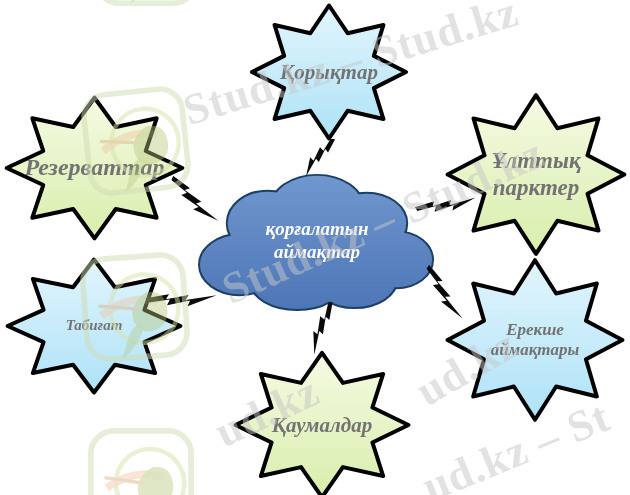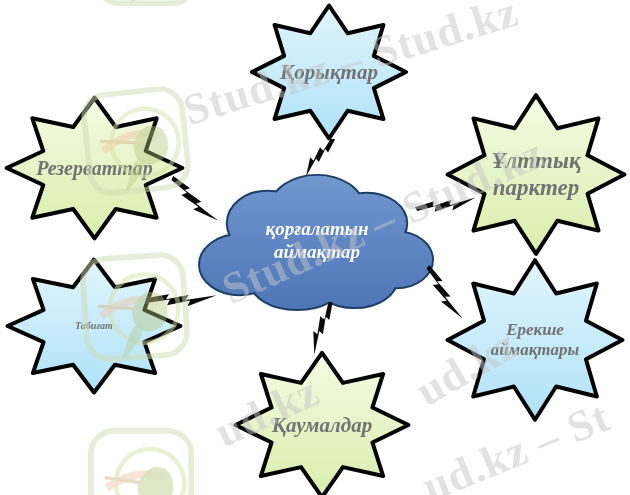--- a/index.html
+++ b/index.html
@@ -17,23 +17,23 @@
   .star .label span:empty{display:none;}
   #star-top{left:248px;top:2px;width:162px;height:140px;}
   #star-top .label{font-size:21px;}
   #star-top-right{left:443px;top:91px;width:186px;height:167px;}
   #star-top-right .label{font-size:23px;}
   #star-bottom-right{left:443px;top:256px;width:184px;height:168px;}
   #star-bottom-right .label{font-size:17px;}
   #star-bottom{left:231px;top:349px;width:182px;height:152px;}
   #star-bottom .label{font-size:21px;}
   #star-bottom-left{left:3px;top:256px;width:182px;height:140px;}
-  #star-bottom-left .label{font-size:10px;font-style:italic;}
+  #star-bottom-left .label{font-size:15px;font-style:italic;}
   #star-top-left{left:2px;top:94px;width:185px;height:148px;}
-  #star-top-left .label{font-size:20px;}
+  #star-top-left .label{font-size:24px;}
   
   #cloud{position:absolute;left:198px;top:166px;width:238px;height:148px;}
   #cloud svg{position:absolute;inset:0;width:100%;height:100%;overflow:visible;}
   #cloud .label{
     position:absolute;inset:0;display:flex;flex-direction:column;align-items:center;justify-content:center;
     color:#ffffff;font-weight:bold;font-style:italic;font-size:19px;line-height:1.22;text-align:center;z-index:2;
   }
   
   .bolt{position:absolute;z-index:3;}
   .bolt svg{display:block;width:100%;height:100%;}

